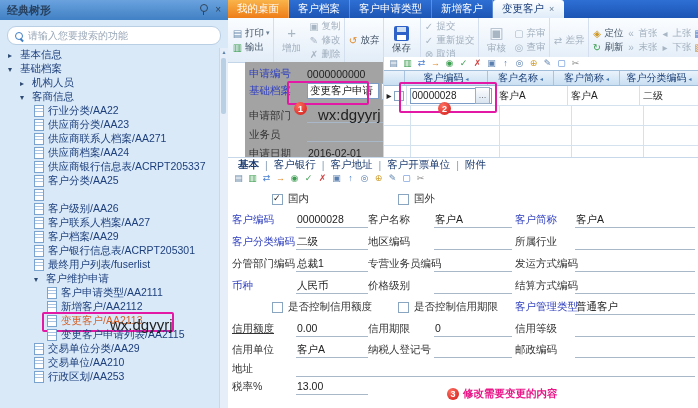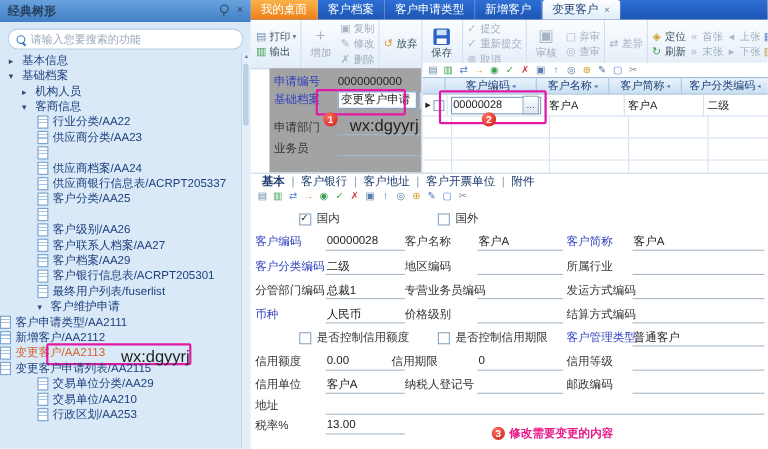--- a/index.html
+++ b/index.html
@@ -16,21 +16,21 @@
   .pin{display:inline-block;width:6px;height:6px;border:1px solid #31465c;border-radius:50%;position:relative;top:-1px;}
   .pin::after{content:"";position:absolute;left:2px;top:6px;width:1px;height:4px;background:#31465c;}
   .sb-search{margin:6px 7px 2px 7px;height:17px;background:#fff;border:1px solid #b9cfe4;
              border-radius:9px;display:flex;align-items:center;padding:0 7px;gap:5px;}
   .mag{width:6px;height:6px;border:1.5px solid #3f7fc4;border-radius:50%;position:relative;flex:0 0 auto;}
   .mag::after{content:"";position:absolute;left:5px;top:5px;width:4px;height:1.5px;background:#3f7fc4;transform:rotate(45deg);transform-origin:0 0;}
   .sb-ph{font-size:10px;color:#9aa8b8;white-space:nowrap;overflow:hidden;}
   .tree{position:absolute;top:48px;left:0;right:8px;bottom:0;overflow:hidden;}
   .titem{height:14px;display:flex;align-items:center;font-size:10.5px;color:#1d3f7c;cursor:pointer;position:relative;white-space:nowrap;}
   .titem.lv0{padding-left:8px;} .titem.lv1{padding-left:20px;}
-  .titem.lv2{padding-left:34px;} .titem.lv3{}
+  .titem.lv2{padding-left:34px;} .titem.lv3{padding-left:47px;}
   .tarrow{width:12px;font-size:8px;color:#2d4a74;flex:0 0 auto;}
   .doc-icon{width:8px;height:10px;flex:0 0 auto;margin-right:4px;border:1px solid #7aa3cf;background:
      linear-gradient(to bottom,#fff 2px,#a8c4e2 2px,#a8c4e2 3px,#fff 3px,#fff 5px,#a8c4e2 5px,#a8c4e2 6px,#fff 6px);}
   .titem.hl,.titem.hl .tlabel{color:#d2622a;}
   .titem.hl::after{content:"";position:absolute;left:42px;top:-2px;width:128px;height:16px;
      border:2px solid #e318a4;border-radius:2px;pointer-events:none;}
   .sb-scroll{position:absolute;right:0;top:48px;width:8px;bottom:0;background:#e6eff9;border-left:1px solid #c6d8ea;}
   .sb-scroll .up{position:absolute;top:0;left:0;width:8px;text-align:center;font-size:6px;color:#5a82ad;}
   .sb-scroll .thumb{position:absolute;top:10px;left:1px;width:5px;height:56px;background:#b9cfe4;border-radius:2px;}
 
@@ -152,20 +152,21 @@
         <div class="titem lv2">
           <span class="doc-icon"></span>
           <span class="tlabel">行业分类/AA22</span>
         </div>
         <div class="titem lv2">
           <span class="doc-icon"></span>
           <span class="tlabel">供应商分类/AA23</span>
         </div>
         <div class="titem lv2">
           <span class="doc-icon"></span>
+          <span class="tlabel">供应商联系人档案/AA271</span>
         </div>
         <div class="titem lv2">
           <span class="doc-icon"></span>
           <span class="tlabel">供应商档案/AA24</span>
         </div>
         <div class="titem lv2">
           <span class="doc-icon"></span>
           <span class="tlabel">供应商银行信息表/ACRPT205337</span>
         </div>
         <div class="titem lv2">
@@ -399,20 +400,24 @@
           <span class="hbox">变更客户申请</span>
           <span class="browse">…</span>
         </div>
         <div class="hrow hrow3">
           <span class="hlabel">业务员</span>
           <span class="huline"></span>
         </div>
         <div class="hrow hrow2">
           <span class="hlabel">申请部门</span>
           <span class="huline"></span>
+        </div>
+        <div class="hrow hrow4">
+          <span class="hlabel">申请日期</span>
+          <span class="huline">2016-02-01</span>
         </div>
       </section>
 
     <section class="grid" id="grid">
         <div class="strip">
           <span class="sic" style="color: rgb(107, 139, 172);">▤</span>
           <span class="sic" style="color: rgb(62, 158, 82);">▥</span>
           <span class="sic" style="color: rgb(74, 127, 208);">⇄</span>
           <span class="sic" style="color: rgb(224, 138, 42);">→</span>
           <span class="sic" style="color: rgb(62, 158, 82);">◉</span>
@@ -551,23 +556,23 @@
         </div>
         <div class="drow" style="top: 114px;">
           <span class="cb" style="left: 44px;"></span>
           <span class="cblabel" style="left: 60px;">是否控制信用额度</span>
           <span class="cb" style="left: 170px;"></span>
           <span class="cblabel" style="left: 186px;">是否控制信用期限</span>
           <span class="dlabel key" style="left: 287px;">客户管理类型</span>
           <span class="dval" style="left: 347px; width: 118px;">普通客户</span>
         </div>
         <div class="drow" style="top: 136px;">
-          <span class="dlabel" style="left: 4px;">信用额度</span>
+          <span class="dlabel" style="left: 4px; text-decoration: underline;">信用额度</span>
           <span class="dval" style="left: 68px; width: 70px;">0.00</span>
-          <span class="dlabel" style="left: 128px;">信用期限</span>
+          <span class="dlabel" style="left: 140px;">信用期限</span>
           <span class="dval" style="left: 206px; width: 76px;">0</span>
           <span class="dlabel" style="left: 287px;">信用等级</span>
           <span class="dval" style="left: 347px; width: 118px;"></span>
         </div>
         <div class="drow" style="top: 157px;">
           <span class="dlabel" style="left: 4px;">信用单位</span>
           <span class="dval" style="left: 68px; width: 70px;">客户A</span>
           <span class="dlabel" style="left: 140px;">纳税人登记号</span>
           <span class="dval" style="left: 206px; width: 76px;"></span>
           <span class="dlabel" style="left: 287px;">邮政编码</span>

